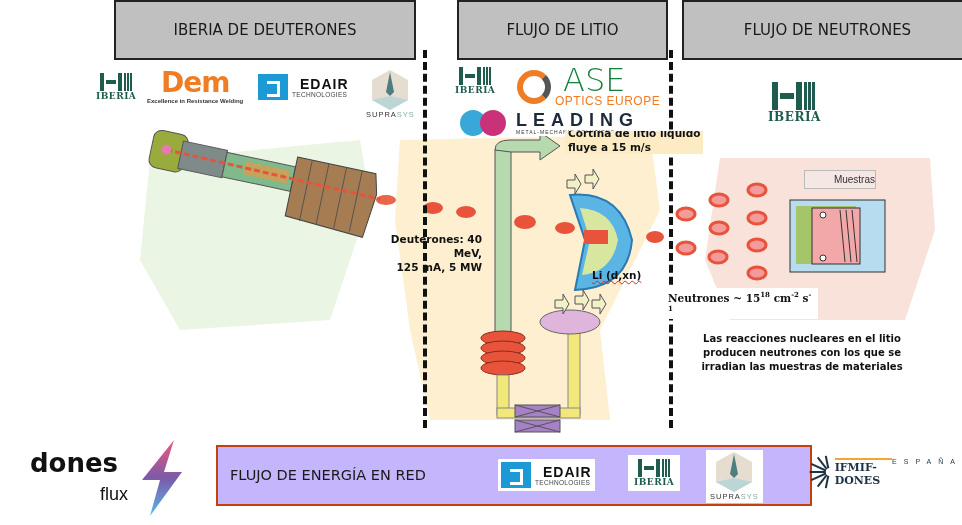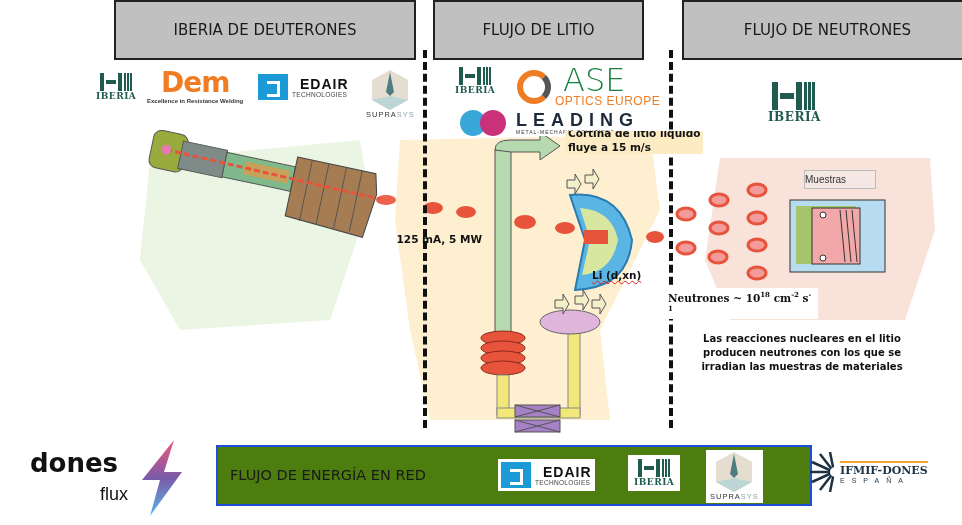--- a/index.html
+++ b/index.html
@@ -6,21 +6,21 @@
   html, body { width: 962px; height: 525px; background: #ffffff; overflow: hidden; }
   body { position: relative; font-family: "Liberation Sans", "DejaVu Sans", sans-serif; color: #111; }
 
   .section-header {
     position: absolute; top: 0; height: 60px;
     background: #c0c0c0; border: 2px solid #222;
     display: flex; align-items: center; justify-content: center;
     font-family: "DejaVu Sans", sans-serif; font-size: 15px; color: #1a1a1a;
   }
   #hdr-deut { left: 114px; width: 302px; }
-  #hdr-litio { left: 433px; width: 211px; }
+  #hdr-litio { left: 457px; width: 211px; }
   #hdr-neut { left: 682px; width: 291px; }
 
   .divider { position: absolute; top: 50px; width: 0; height: 378px;
     border-left: 4px dashed #111; }
   #div-1 { left: 423px; }
   #div-2 { left: 669px; }
 
   .logo { position: absolute; display: flex; flex-direction: column; align-items: center; }
   .iberia .mark { display: flex; gap: 2px; align-items: flex-end; }
   .iberia .mark span { display: block; background: #1f5b4f; }
@@ -47,45 +47,45 @@
   .ase .t2 { font-size: 12px; color: #f07d23; letter-spacing: .5px; }
 
   .leading { flex-direction: row; align-items: center; gap: 8px; }
   .leading .blob { width: 48px; height: 26px; position: relative; }
   .leading .blob span { position: absolute; top: 0; width: 26px; height: 26px; border-radius: 50%; }
   .leading .txt { display: flex; flex-direction: column; }
   .leading .t1 { font-weight: bold; font-size: 18px; letter-spacing: 6px; color: #1d2a3a; line-height: 18px; }
   .leading .t2 { font-size: 5px; letter-spacing: 1px; color: #333; }
 
   .ifmif { flex-direction: row; align-items: center; gap: 4px; }
-  .ifmif .txt { display: flex; flex-direction: column; }
+  .ifmif .txt { display: flex; flex-direction: row; }
   .ifmif .t1 { font-family: "DejaVu Serif", serif; font-weight: bold; font-size: 11px; color: #1d3344; border-top: 2px solid #f0a830; padding-top: 1px; }
   .ifmif .t2 { font-size: 7px; letter-spacing: 7px; color: #1d3344; }
 
   .dones { position: absolute; left: 30px; top: 450px; }
   .dones .d1 { font-family: "DejaVu Sans", sans-serif; font-weight: bold; font-size: 26px; color: #111; line-height: 26px; }
   .dones .d2 { font-family: Liberation Sans, sans-serif; font-size: 18px; color: #111; position: absolute; left: 70px; top: 34px; }
 
   .energy-box {
     position: absolute; left: 216px; top: 445px; width: 596px; height: 61px;
-    background: #4d7c0f; border: 2px solid #1d4ed8;
+    background: #c4b5fd; border: 2px solid #c2410c;
   }
   .energy-label { position: absolute; left: 12px; top: 20px; font-family: "DejaVu Sans", sans-serif; font-size: 14.5px; color: #1a1a1a; }
 
   .txt-label { position: absolute; font-family: "DejaVu Sans", sans-serif; font-weight: bold; font-size: 10.5px; color: #111; line-height: 14px; }
   .underline-red { text-decoration: underline wavy #d22; text-decoration-thickness: 1px; }
 
   .paragraph { position: absolute; left: 686px; top: 332px; width: 232px; text-align: center;
     font-family: "DejaVu Sans", sans-serif; font-weight: bold; font-size: 10px; line-height: 14px; color: #111; }
 
   .serif-label { position: absolute; font-family: "DejaVu Serif", serif; font-weight: bold; font-size: 10.5px; color: #111; }
   .serif-label sup { font-size: 7px; }
 
   .muestras-tag { position: absolute; left: 804px; top: 170px; width: 72px; height: 19px;
-    background: #f4e7e4; border: 1px solid #bbb; font-size: 10px; color: #333; display: flex; align-items: center; justify-content: flex-start; }
+    background: #f4e7e4; border: 1px solid #bbb; font-size: 10px; color: #333; display: flex; align-items: center; justify-content: flex-end; }
 </style>
 </head>
 <body>
 
 <svg width="962" height="525" style="position:absolute;left:0;top:0;" xmlns="http://www.w3.org/2000/svg">
 
   <path d="M150 160 L360 140 L370 200 L330 320 L180 330 L140 260 Z" fill="#e6f3df" opacity=".85"></path>
 
   <path d="M400 140 L650 135 L660 210 L600 330 L610 420 L430 420 L410 330 L395 220 Z" fill="#fdebc4" opacity=".8"></path>
 
@@ -253,33 +253,34 @@
   </div>
   <div class="word" style="font-size:12px">IBERIA</div>
 </div>
 
 <div class="txt-label" style="left:565px;top:131px;background:#fdebc4;padding:0 3px;text-align:left;">
   <div style="height:9px;overflow:hidden;line-height:4px;">Cortina de litio líquido</div>
   <div>fluye a 15 m/s</div>
 </div>
 
 <div class="txt-label" style="left:362px;top:232px;text-align:right;width:120px;">
+  <div>Deuterones: 40 MeV,</div>
   <div>125 mA, 5 MW</div>
 </div>
 
 <div class="txt-label" style="left:592px;top:268px;">
   <span class="underline-red">Li (d,xn)</span>
 </div>
 
 <div class="muestras-tag">
     <span>Muestras</span>
   </div>
 
 <div class="serif-label" style="left:668px;top:288px;background:#fff;padding:2px 2px 2px 0;width:150px;">
-  <span>Neutrones ~ 10</span><sup>18</sup><span> cm</span><sup>-2</sup><span> s</span><sup>-1</sup>
+  <span>Neutrones ~ 15</span><sup>18</sup><span> cm</span><sup>-2</sup><span> s</span><sup>-1</sup>
 </div>
 
 <div class="paragraph">Las reacciones nucleares en el litio producen neutrones con los que se irradian las muestras de materiales</div>
 
 <div class="dones">
   <div class="d1">dones</div>
   <div class="d2">flux</div>
   <svg style="position:absolute;left:106px;top:-10px;" width="48" height="76" viewBox="0 0 48 76">
     <defs>
         <linearGradient id="bolt" x1="0" y1="0" x2="0" y2="1">

